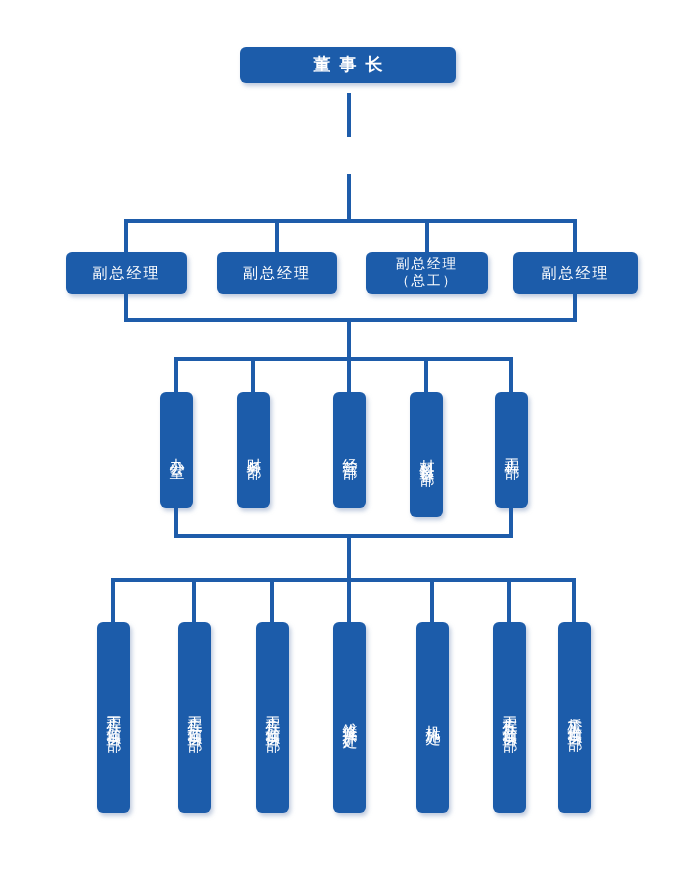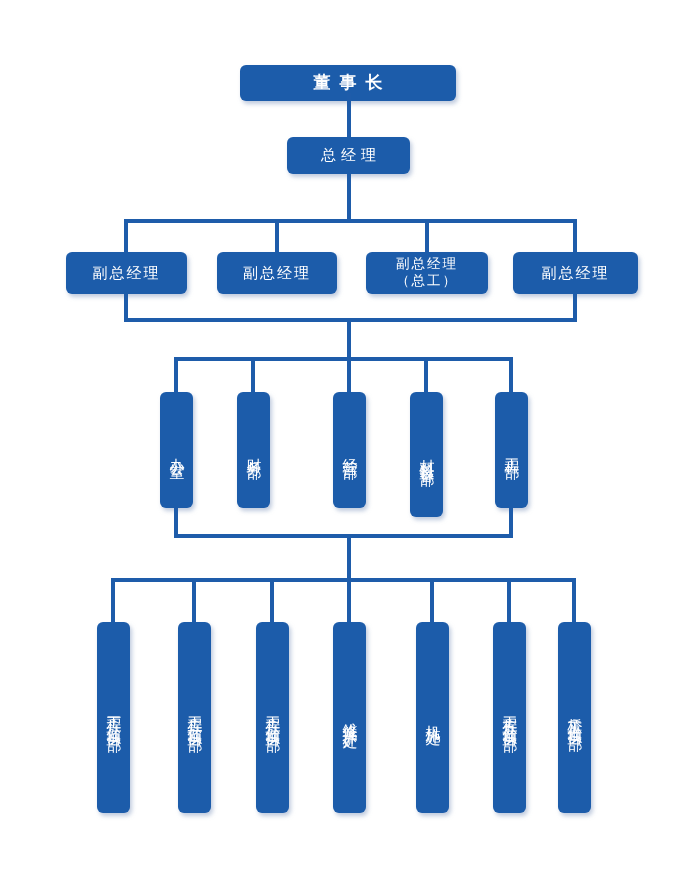--- a/index.html
+++ b/index.html
@@ -39,23 +39,22 @@
     text-orientation:mixed;
     letter-spacing:3px;
   }
   .line{position:absolute;background:var(--line);}
 </style>
 </head>
 <body>
 
 <div class="canvas">
 
-  <div class="box chairman" style="left:240px;top:65px;width:216px;height:36px;">董事长</div>
+  <div class="box chairman" style="left:240px;top:47px;width:216px;height:36px;">董事长</div>
 
-  <div class="box gm" style="left:287px;top:137px;width:123px;height:37px;">总经理</div>
 
   <div class="box dep" style="left:66px;top:252px;width:121px;height:42px;">副总经理</div>
   <div class="box dep" style="left:217px;top:252px;width:120px;height:42px;">副总经理</div>
   <div class="box dep3" style="left:366px;top:252px;width:122px;height:42px;">副总经理
 （总工）</div>
   <div class="box dep" style="left:513px;top:252px;width:125px;height:42px;">副总经理</div>
 
   <div class="box vert" style="left:160px;top:392px;width:33px;height:116px;">办公室</div>
   <div class="box vert" style="left:237px;top:392px;width:33px;height:116px;">财务部</div>
   <div class="box vert" style="left:333px;top:392px;width:33px;height:116px;">经营部</div>

